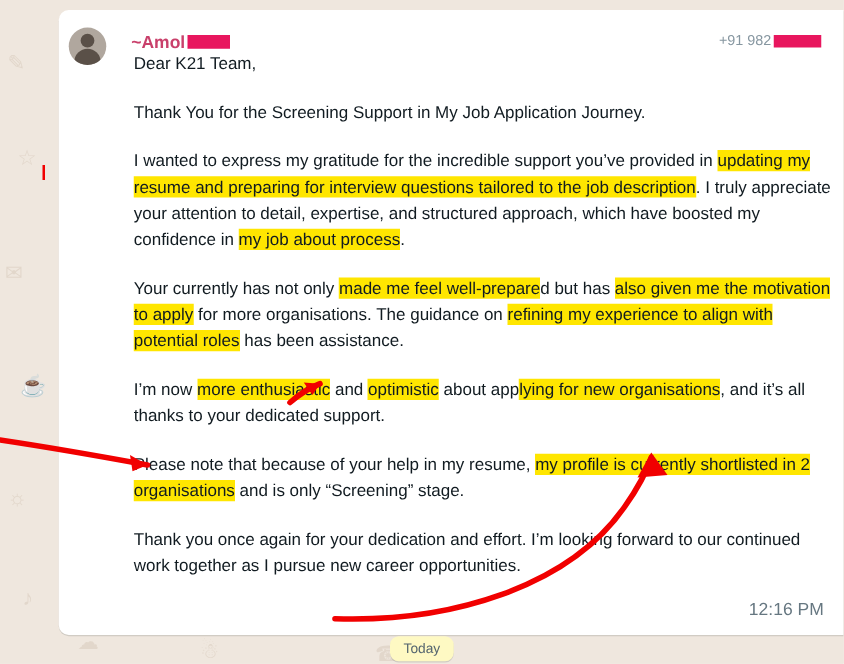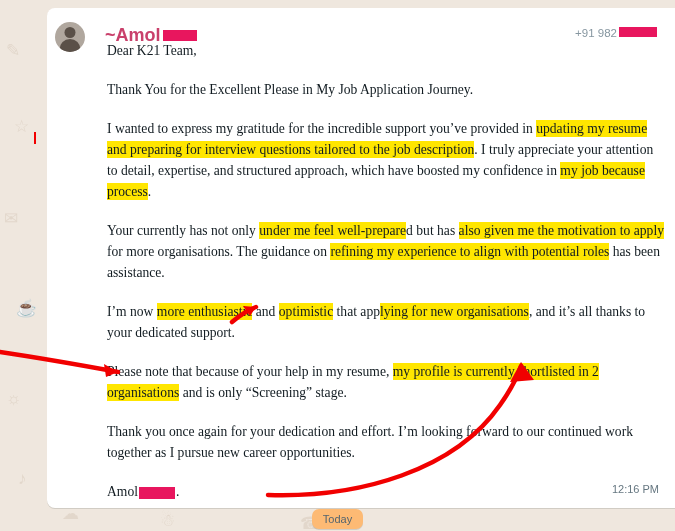--- a/index.html
+++ b/index.html
@@ -81,21 +81,21 @@
     transform: translateX(-50%);
     width: 21px;
     height: 16px;
     border-radius: 11px 11px 0 0;
     background: #5a5048;
   }
   .sender {
     position: absolute;
     left: 105px;
     top: 25px;
-    font-size: 18px;
+    font-size: 14px;
     font-weight: bold;
     color: #c9406b;
     display: flex;
     align-items: center;
     gap: 0;
   }
   .sender .redact {
     display: inline-block;
     width: 34px;
     height: 11px;
@@ -103,55 +103,54 @@
     margin-left: 2px;
     vertical-align: middle;
   }
   .phone {
     position: absolute;
     right: 18px;
     top: 27px;
     font-size: 11.5px;
     color: #8696a0;
     display: flex;
-    align-items: flex-start;
+    align-items: center;
   }
   .phone .redact {
     display: inline-block;
     width: 38px;
     height: 10px;
     background: #e8165e;
     margin-left: 2px;
   }
   .body-text {
     position: absolute;
     left: 107px;
     top: 40px;
     width: 558px;
     font-size: 13.6px;
     line-height: 21px;
     color: #111b21;
-    font-family: Liberation Serif, serif;
   }
   .body-text p {
     margin: 0 0 18px 0;
   }
   .body-text p.tight {
     margin-bottom: 0;
   }
   mark {
     background: #ffe600;
     color: #111b21;
     padding: 1px 0;
   }
   .timestamp {
     position: absolute;
     right: 16px;
     bottom: 36px;
-    font-size: 11px;
+    font-size: 14px;
     color: #667781;
   }
   .name-redact {
     display: inline-block;
     width: 36px;
     height: 12px;
     background: #e8165e;
     vertical-align: middle;
     margin: 0 1px;
   }
@@ -159,21 +158,21 @@
     position: absolute;
     left: 0;
     right: 0;
     bottom: 2px;
     text-align: center;
     font-size: 11px;
     color: #54656f;
   }
   .day-chip {
     display: inline-block;
-    background: #fdba74;
+    background: #fef9c3;
     border-radius: 7px;
     padding: 4px 11px;
     box-shadow: 0 1px 0.5px rgba(11,20,26,.13);
     margin-top: 41px;
   }
   
   .annot {
     position: absolute;
     pointer-events: none;
   }
@@ -227,39 +226,36 @@
     <div class="phone">
       <span>+91 982</span>
       <span class="redact"></span>
     </div>
 
     <div class="body-text">
       <p>
         <span>Dear K21 Team,</span>
       </p>
       <p>
-        <span>Thank You for the Excellent Please in My Job Application Journey.</span>
-      </p>
-      <p>
-        <span>I wanted to express my gratitude for the incredible support you’ve provided in </span><mark>updating my resume and preparing for interview questions tailored to the job description</mark><span>. I truly appreciate your attention to detail, expertise, and structured approach, which have boosted my confidence in </span><mark>my job because process</mark><span>.</span>
-      </p>
-      <p>
-        <span>Your currently has not only </span><mark>under me feel well-prepare</mark><span>d but has </span><mark>also given me the motivation to apply</mark><span> for more organisations. The guidance on </span><mark>refining my experience to align with potential roles</mark><span> has been assistance.</span>
-      </p>
-      <p>
-        <span>I’m now </span><mark>more enthusiastic</mark><span> and </span><mark>optimistic</mark><span> that app</span><mark>lying for new organisations</mark><span>, and it’s all thanks to your dedicated support.</span>
+        <span>Thank You for the Screening Support in My Job Application Journey.</span>
+      </p>
+      <p>
+        <span>I wanted to express my gratitude for the incredible support you’ve provided in </span><mark>updating my resume and preparing for interview questions tailored to the job description</mark><span>. I truly appreciate your attention to detail, expertise, and structured approach, which have boosted my confidence in </span><mark>my job about process</mark><span>.</span>
+      </p>
+      <p>
+        <span>Your currently has not only </span><mark>made me feel well-prepare</mark><span>d but has </span><mark>also given me the motivation to apply</mark><span> for more organisations. The guidance on </span><mark>refining my experience to align with potential roles</mark><span> has been assistance.</span>
+      </p>
+      <p>
+        <span>I’m now </span><mark>more enthusiastic</mark><span> and </span><mark>optimistic</mark><span> about app</span><mark>lying for new organisations</mark><span>, and it’s all thanks to your dedicated support.</span>
       </p>
       <p>
         <span>Please note that because of your help in my resume, </span><mark>my profile is currently shortlisted in 2 organisations</mark><span> and is only “Screening” stage.</span>
       </p>
       <p>
         <span>Thank you once again for your dedication and effort. I’m looking forward to our continued work together as I pursue new career opportunities.</span>
-      </p>
-      <p class="tight">
-        <span>Amol</span><span class="name-redact"></span><span>.</span>
       </p>
     </div>
 
     <div class="timestamp">12:16 PM</div>
 
     <div class="day-divider">
       <span class="day-chip">Today</span>
     </div>
 
   </div>

